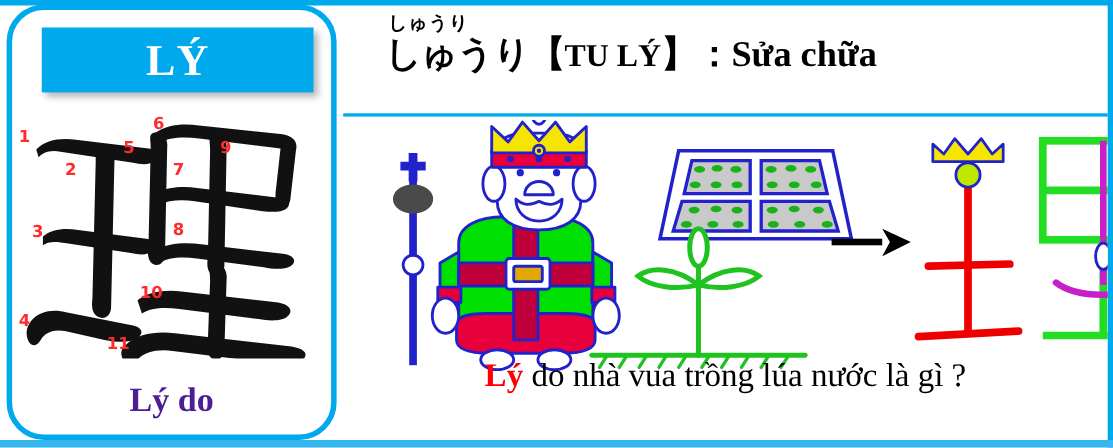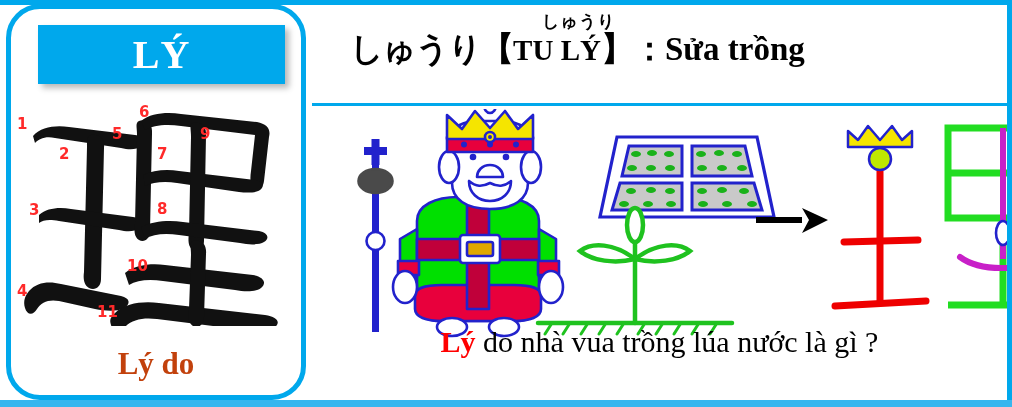--- a/index.html
+++ b/index.html
@@ -28,27 +28,27 @@
     display:flex;align-items:center;justify-content:center;
   }
   .ly-badge span{
     color:#fff;font-size:40px;font-weight:bold;letter-spacing:1px;
     font-family:"Liberation Serif", serif;line-height:1;
   }
   .kanji-stage{position:absolute;left:0;top:82px;width:290px;height:235px;}
   .kanji-stage svg{display:block;width:290px;height:235px;}
   .kanji-reading{
     position:absolute;left:0;right:0;top:337px;text-align:center;
-    font-size:31px;font-weight:bold;color:#c2410c;
+    font-size:31px;font-weight:bold;color:#4c1d95;
     font-family:"Liberation Serif", serif;
   }
 
   
   .right-panel{position:absolute;left:312px;top:5px;width:695px;height:395px;}
-  .header-row{position:relative;height:82px;text-align:center;}
+  .header-row{position:relative;height:82px;}
   .header-inner{
     position:absolute;left:38px;top:8px;
   }
   .furigana{
     font-family:"DejaVu Sans", sans-serif;
     font-size:17px;font-weight:bold;color:#000;line-height:1;
     letter-spacing:1px;margin-left:3px;margin-bottom:1px;
   }
   .headline{
     font-size:33px;font-weight:bold;color:#000;line-height:1.1;white-space:nowrap;
@@ -133,21 +133,21 @@
 
     <div class="kanji-reading">Lý do</div>
   </div>
 
   <div class="right-panel">
 
     <div class="header-row">
       <div class="header-inner">
         <div class="furigana">しゅうり</div>
         <div class="headline">
-          <span class="jp">しゅうり</span><span class="jp">【</span><span class="rom">TU LÝ</span><span class="jp">】</span><span class="jp">：</span><span class="vn">Sửa trồng</span>
+          <span class="jp">しゅうり</span><span class="jp">【</span><span class="rom">TU LÝ</span><span class="jp">】</span><span class="jp">：</span><span class="vn">Sửa chữa</span>
         </div>
       </div>
     </div>
 
     <div class="divider"></div>
 
     <div class="illus">
       <svg viewBox="0 0 695 230" width="695" height="230" xmlns="http://www.w3.org/2000/svg">
 
         <g stroke="#2222cc" stroke-width="2.6" stroke-linejoin="round">

